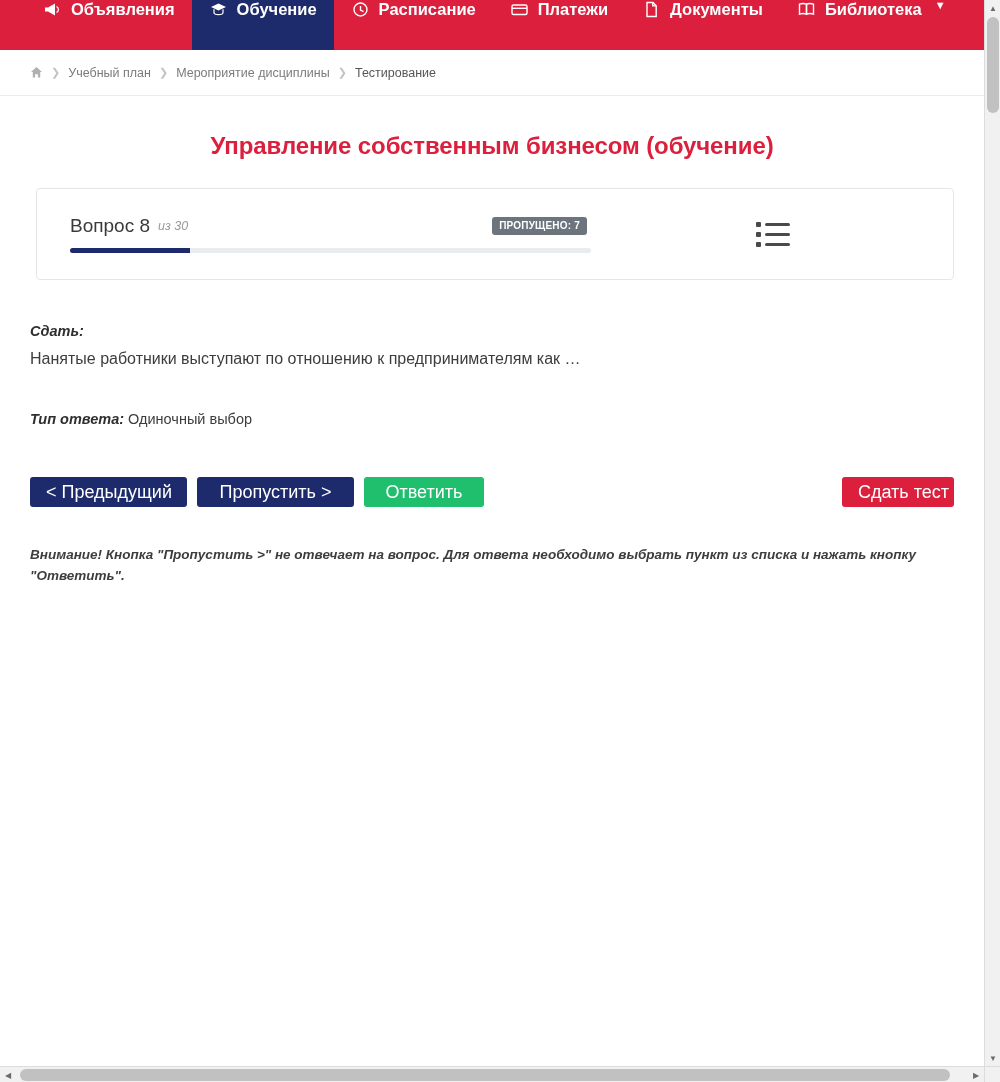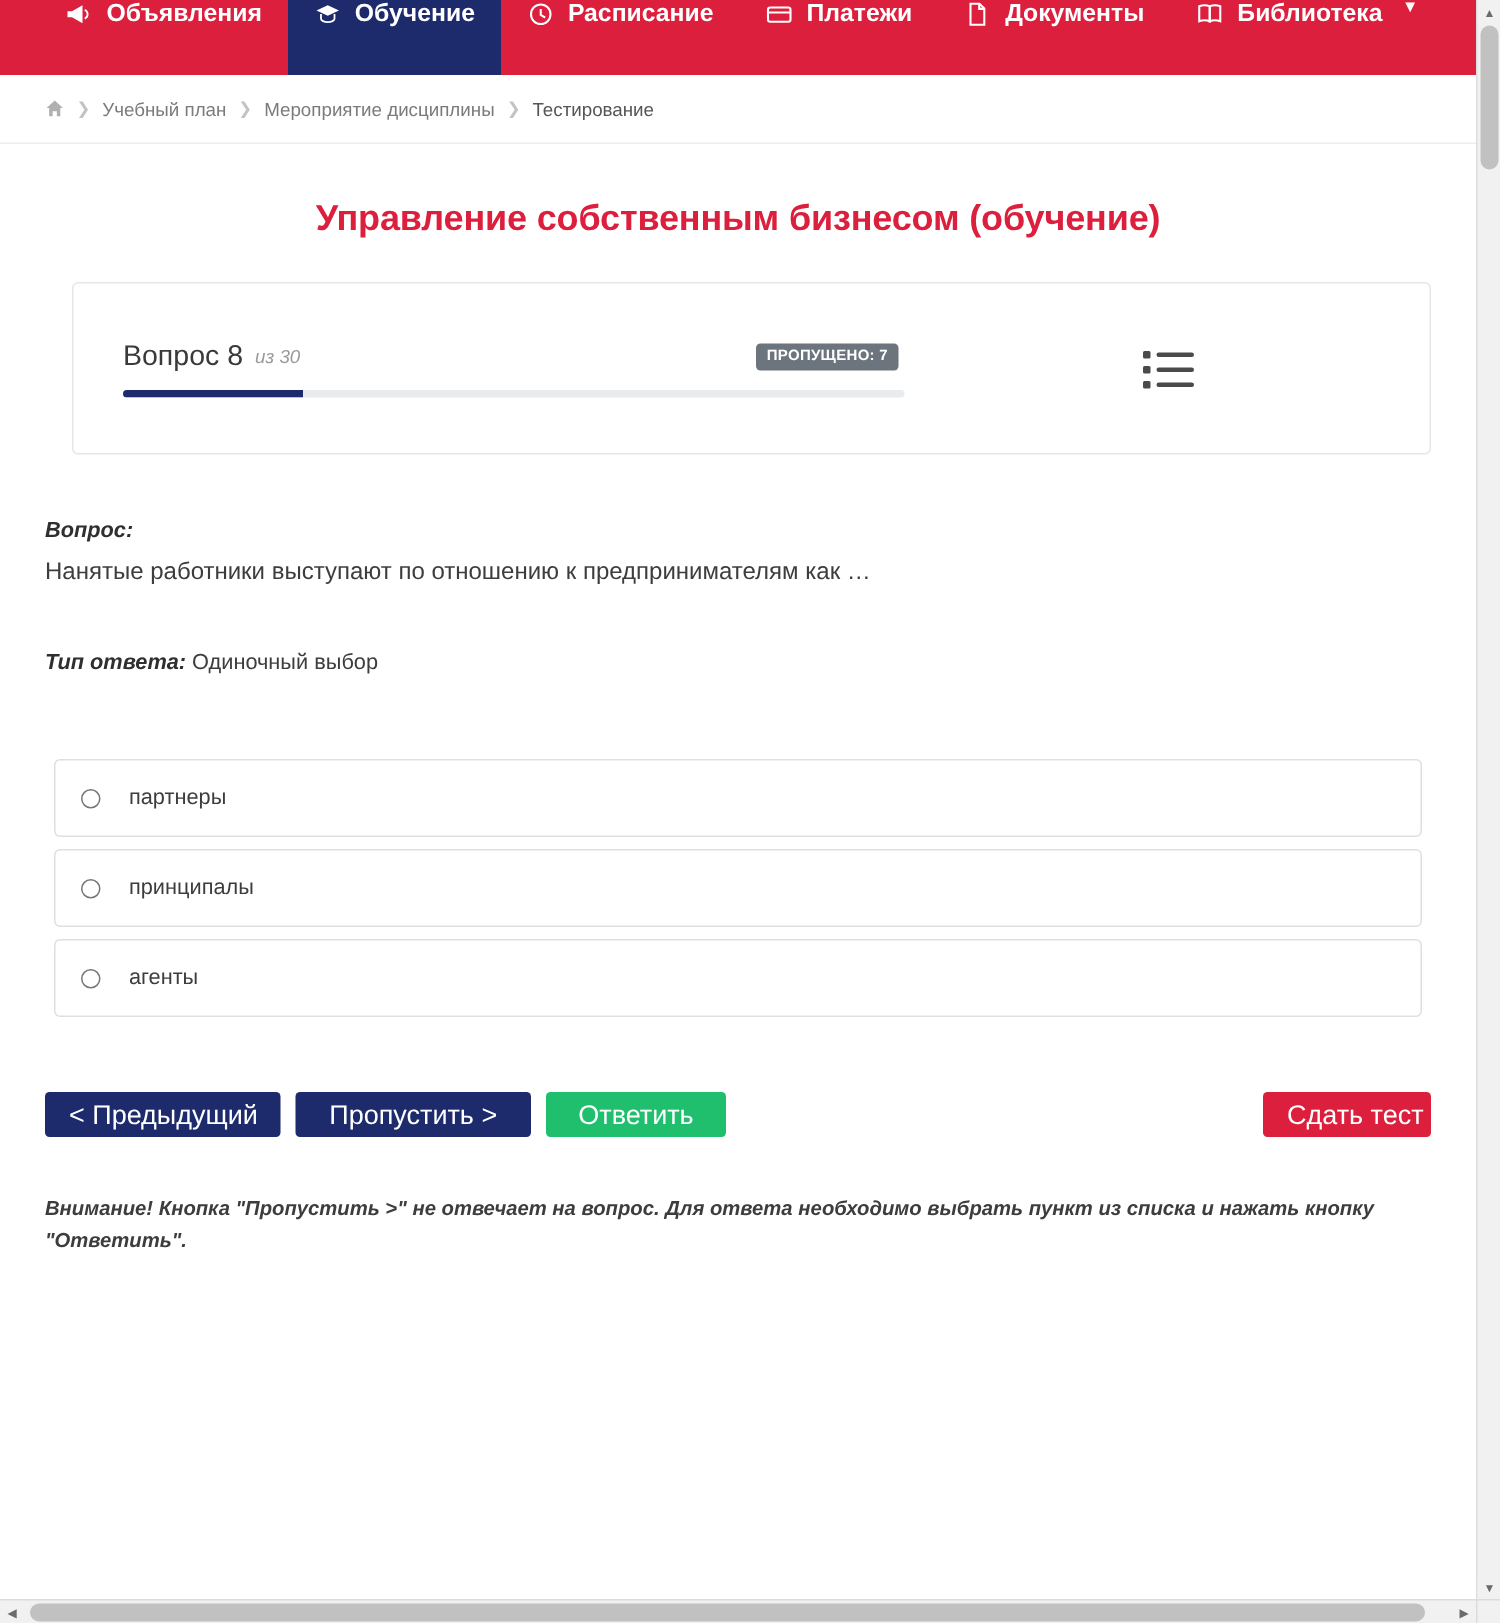--- a/index.html
+++ b/index.html
@@ -72,24 +72,24 @@
     text-align: center;
     color: #dc1f3d;
     font-size: 24px;
     font-weight: bold;
     margin: 36px 0 0 0;
     letter-spacing: -0.1px;
   }
 
   
   .card {
-    margin: 28px 30px 0 48px;
+    margin: 28px 30px 0 36px;
     border: 1px solid #e6e6e6;
     border-radius: 4px;
-    height: 115px;
+    height: 92px;
     display: flex;
     align-items: center;
     background: #ffffff;
   }
   .q-left {
     width: 556px;
     padding-left: 33px;
   }
   .q-head {
     display: flex;
@@ -385,42 +385,28 @@
           <rect x="0" y="12" width="5" height="5" rx="1"></rect>
           <rect x="9" y="13" width="25" height="3" rx="1.5"></rect>
           <rect x="0" y="22" width="5" height="5" rx="1"></rect>
           <rect x="9" y="23" width="25" height="3" rx="1.5"></rect>
         </svg>
       </span>
     </div>
   </div>
 
   <div class="qbody">
-    <div class="lbl-q">Вопрос:</div>
+    <div class="lbl-q">Сдать:</div>
     <div class="q-text">Нанятые работники выступают по отношению к предпринимателям как …</div>
     <div class="lbl-type">
       <b>Тип ответа:</b>
       <span>Одиночный выбор</span>
     </div>
   </div>
 
-  <div class="options">
-    <div class="option">
-      <input type="radio" name="answer" id="opt1" style="">
-      <label for="opt1">партнеры</label>
-    </div>
-    <div class="option">
-      <input type="radio" name="answer" id="opt2" style="">
-      <label for="opt2">принципалы</label>
-    </div>
-    <div class="option">
-      <input type="radio" name="answer" id="opt3" style="">
-      <label for="opt3">агенты</label>
-    </div>
-  </div>
 
   <div class="btn-row">
     <button class="btn btn-prev">&lt; Предыдущий</button>
     <button class="btn btn-skip">Пропустить &gt;</button>
     <button class="btn btn-answer">Ответить</button>
     <button class="btn btn-submit">Сдать тест</button>
   </div>
 
   <div class="note">Внимание! Кнопка "Пропустить &gt;" не отвечает на вопрос. Для ответа необходимо выбрать пункт из списка и нажать кнопку "Ответить".</div>
 

